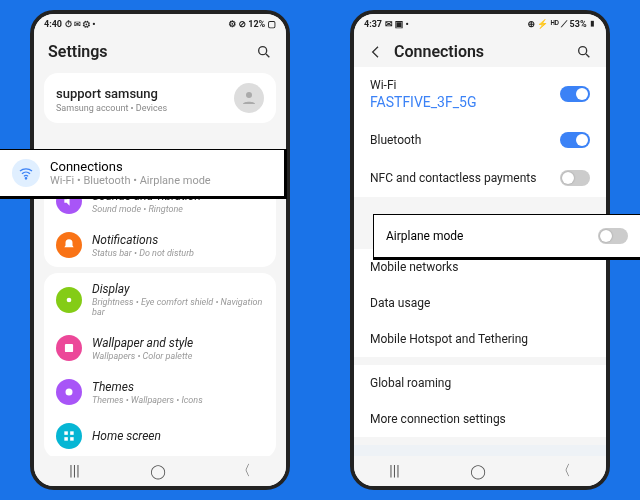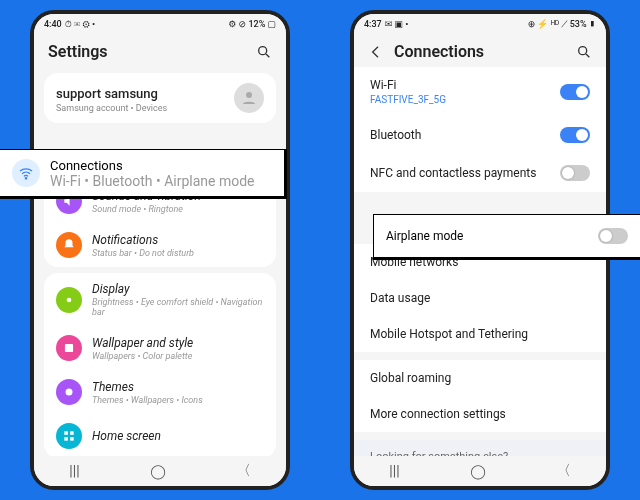--- a/index.html
+++ b/index.html
@@ -29,21 +29,21 @@
   .status-bar {
     height: 20px;
     background: #f5f5f5;
     display: flex;
     justify-content: space-between;
     align-items: center;
     padding: 0 10px;
     font-size: 9px;
     font-weight: 500;
   }
-  .status-left, .status-right { display: flex; align-items: center; gap: 3px; }
+  .status-left, .status-right { display: flex; align-items: center; gap: 3px; font-weight: bold; }
   .header {
     display: flex;
     align-items: center;
     justify-content: space-between;
     padding: 8px 14px 6px;
   }
   .header h1 { font-size: 16px; font-weight: 600; }
   .back-row { display: flex; align-items: center; gap: 10px; }
   .icon { width: 16px; height: 16px; display: inline-flex; align-items: center; justify-content: center; }
   .search-icon svg, .back-icon svg { width: 16px; height: 16px; }
@@ -94,21 +94,21 @@
   .crow {
     display: flex;
     justify-content: space-between;
     align-items: center;
     padding: 11px 16px;
     background: #fff;
     font-size: 12px;
   }
   .crow.spacer { background: #f5f5f5; height: 8px; padding:0; }
   .crow .ctitle { font-size: 12px; }
-  .crow .csub { font-size: 10px; color: #3b82f6; margin-top: 2px; }
+  .crow .csub { font-size: 14px; color: #3b82f6; margin-top: 2px; }
   .toggle {
     width: 30px; height: 16px; border-radius: 8px; position: relative;
   }
   .toggle.on { background: #3b82f6; }
   .toggle.off { background: #ccc; }
   .toggle::after {
     content: ''; position: absolute; width: 12px; height: 12px; border-radius: 50%;
     background: #fff; top: 2px;
   }
   .toggle.on::after { right: 2px; }
@@ -242,21 +242,21 @@
   <div class="circ" style="width:28px;height:28px;border-radius:50%;background:#e0efff;display:flex;align-items:center;justify-content:center">
     <svg width="16" height="16" viewBox="0 0 24 24" fill="none" stroke="#3b82f6" stroke-width="2">
         <path d="M3 9a14 14 0 0118 0"></path>
         <path d="M6 13a9 9 0 0112 0"></path>
         <path d="M9 17a4 4 0 016 0"></path>
         <circle cx="12" cy="20" r="1" fill="#3b82f6"></circle>
       </svg>
   </div>
   <div class="text">
     <div class="label" style="font-size:13px">Connections</div>
-    <div class="sub" style="font-size:14px;color:#999">Wi-Fi  •  Bluetooth  •  Airplane mode</div>
+    <div class="sub" style="font-size:11px;color:#999">Wi-Fi  •  Bluetooth  •  Airplane mode</div>
   </div>
 </div>
 
 <div class="phone">
   <div class="status-bar">
     <div class="status-left">
         <span>4:37</span>
         <span>✉ ▣ •</span>
       </div>
     <div class="status-right">

